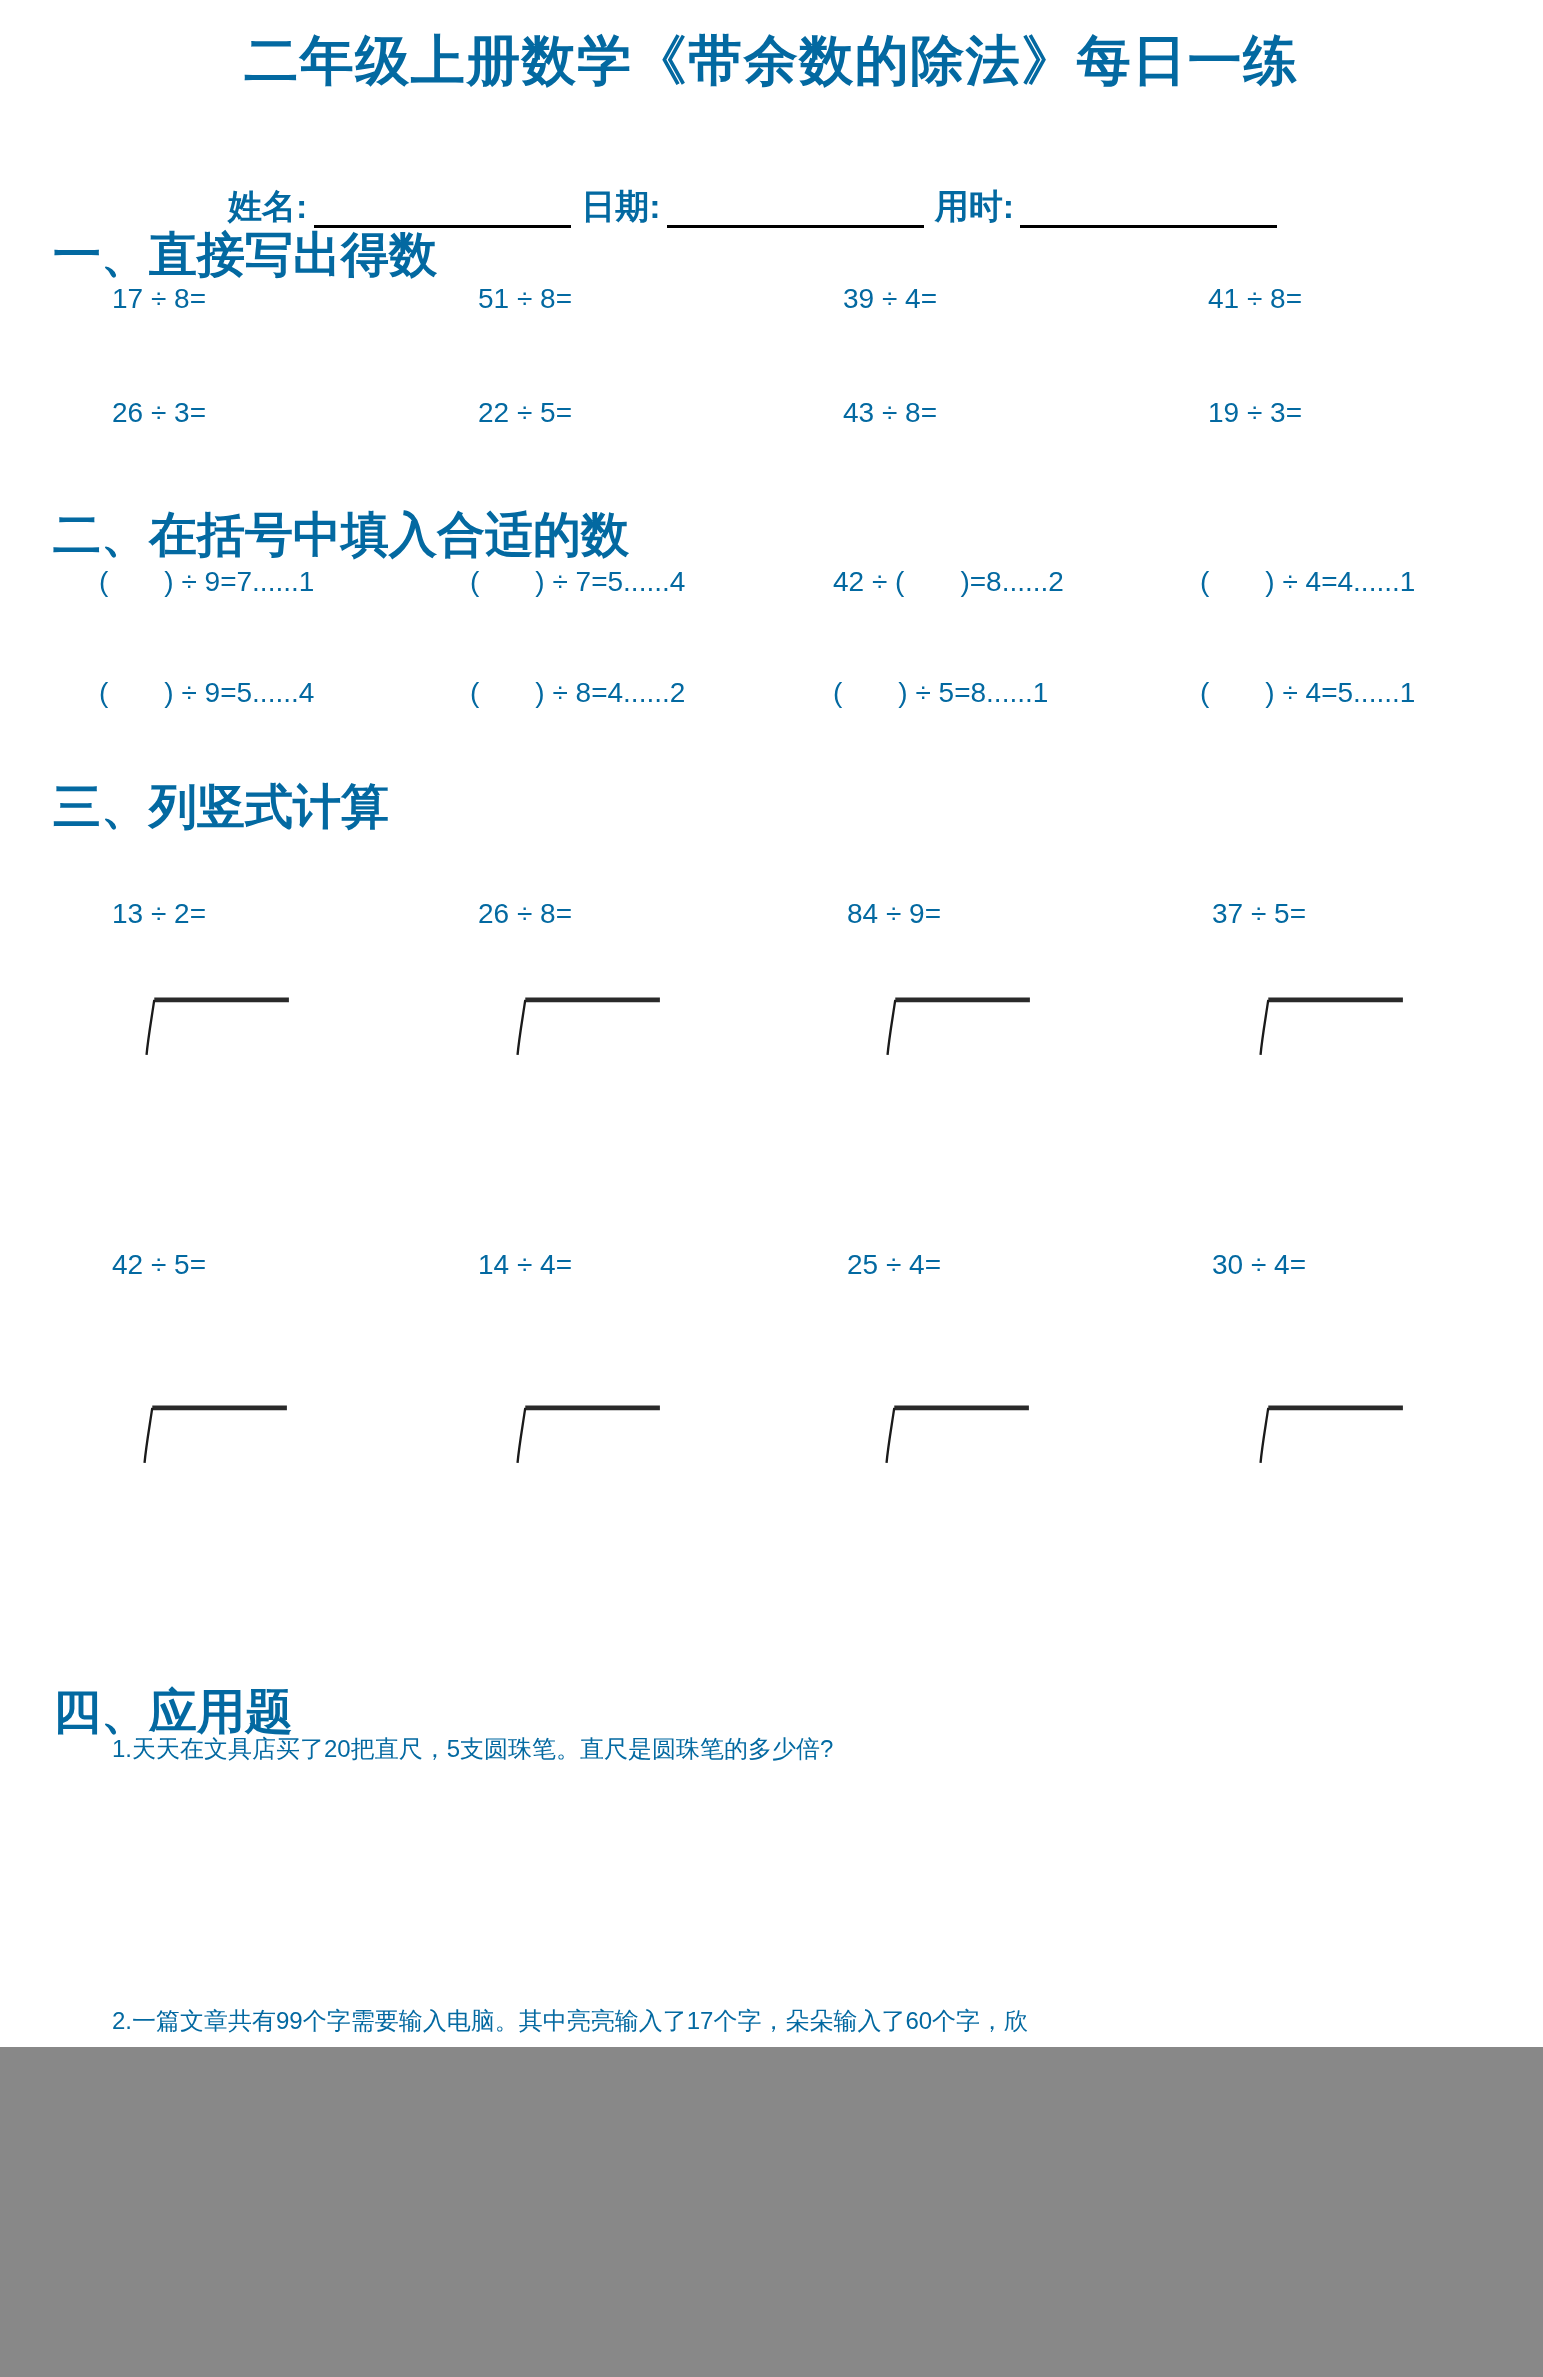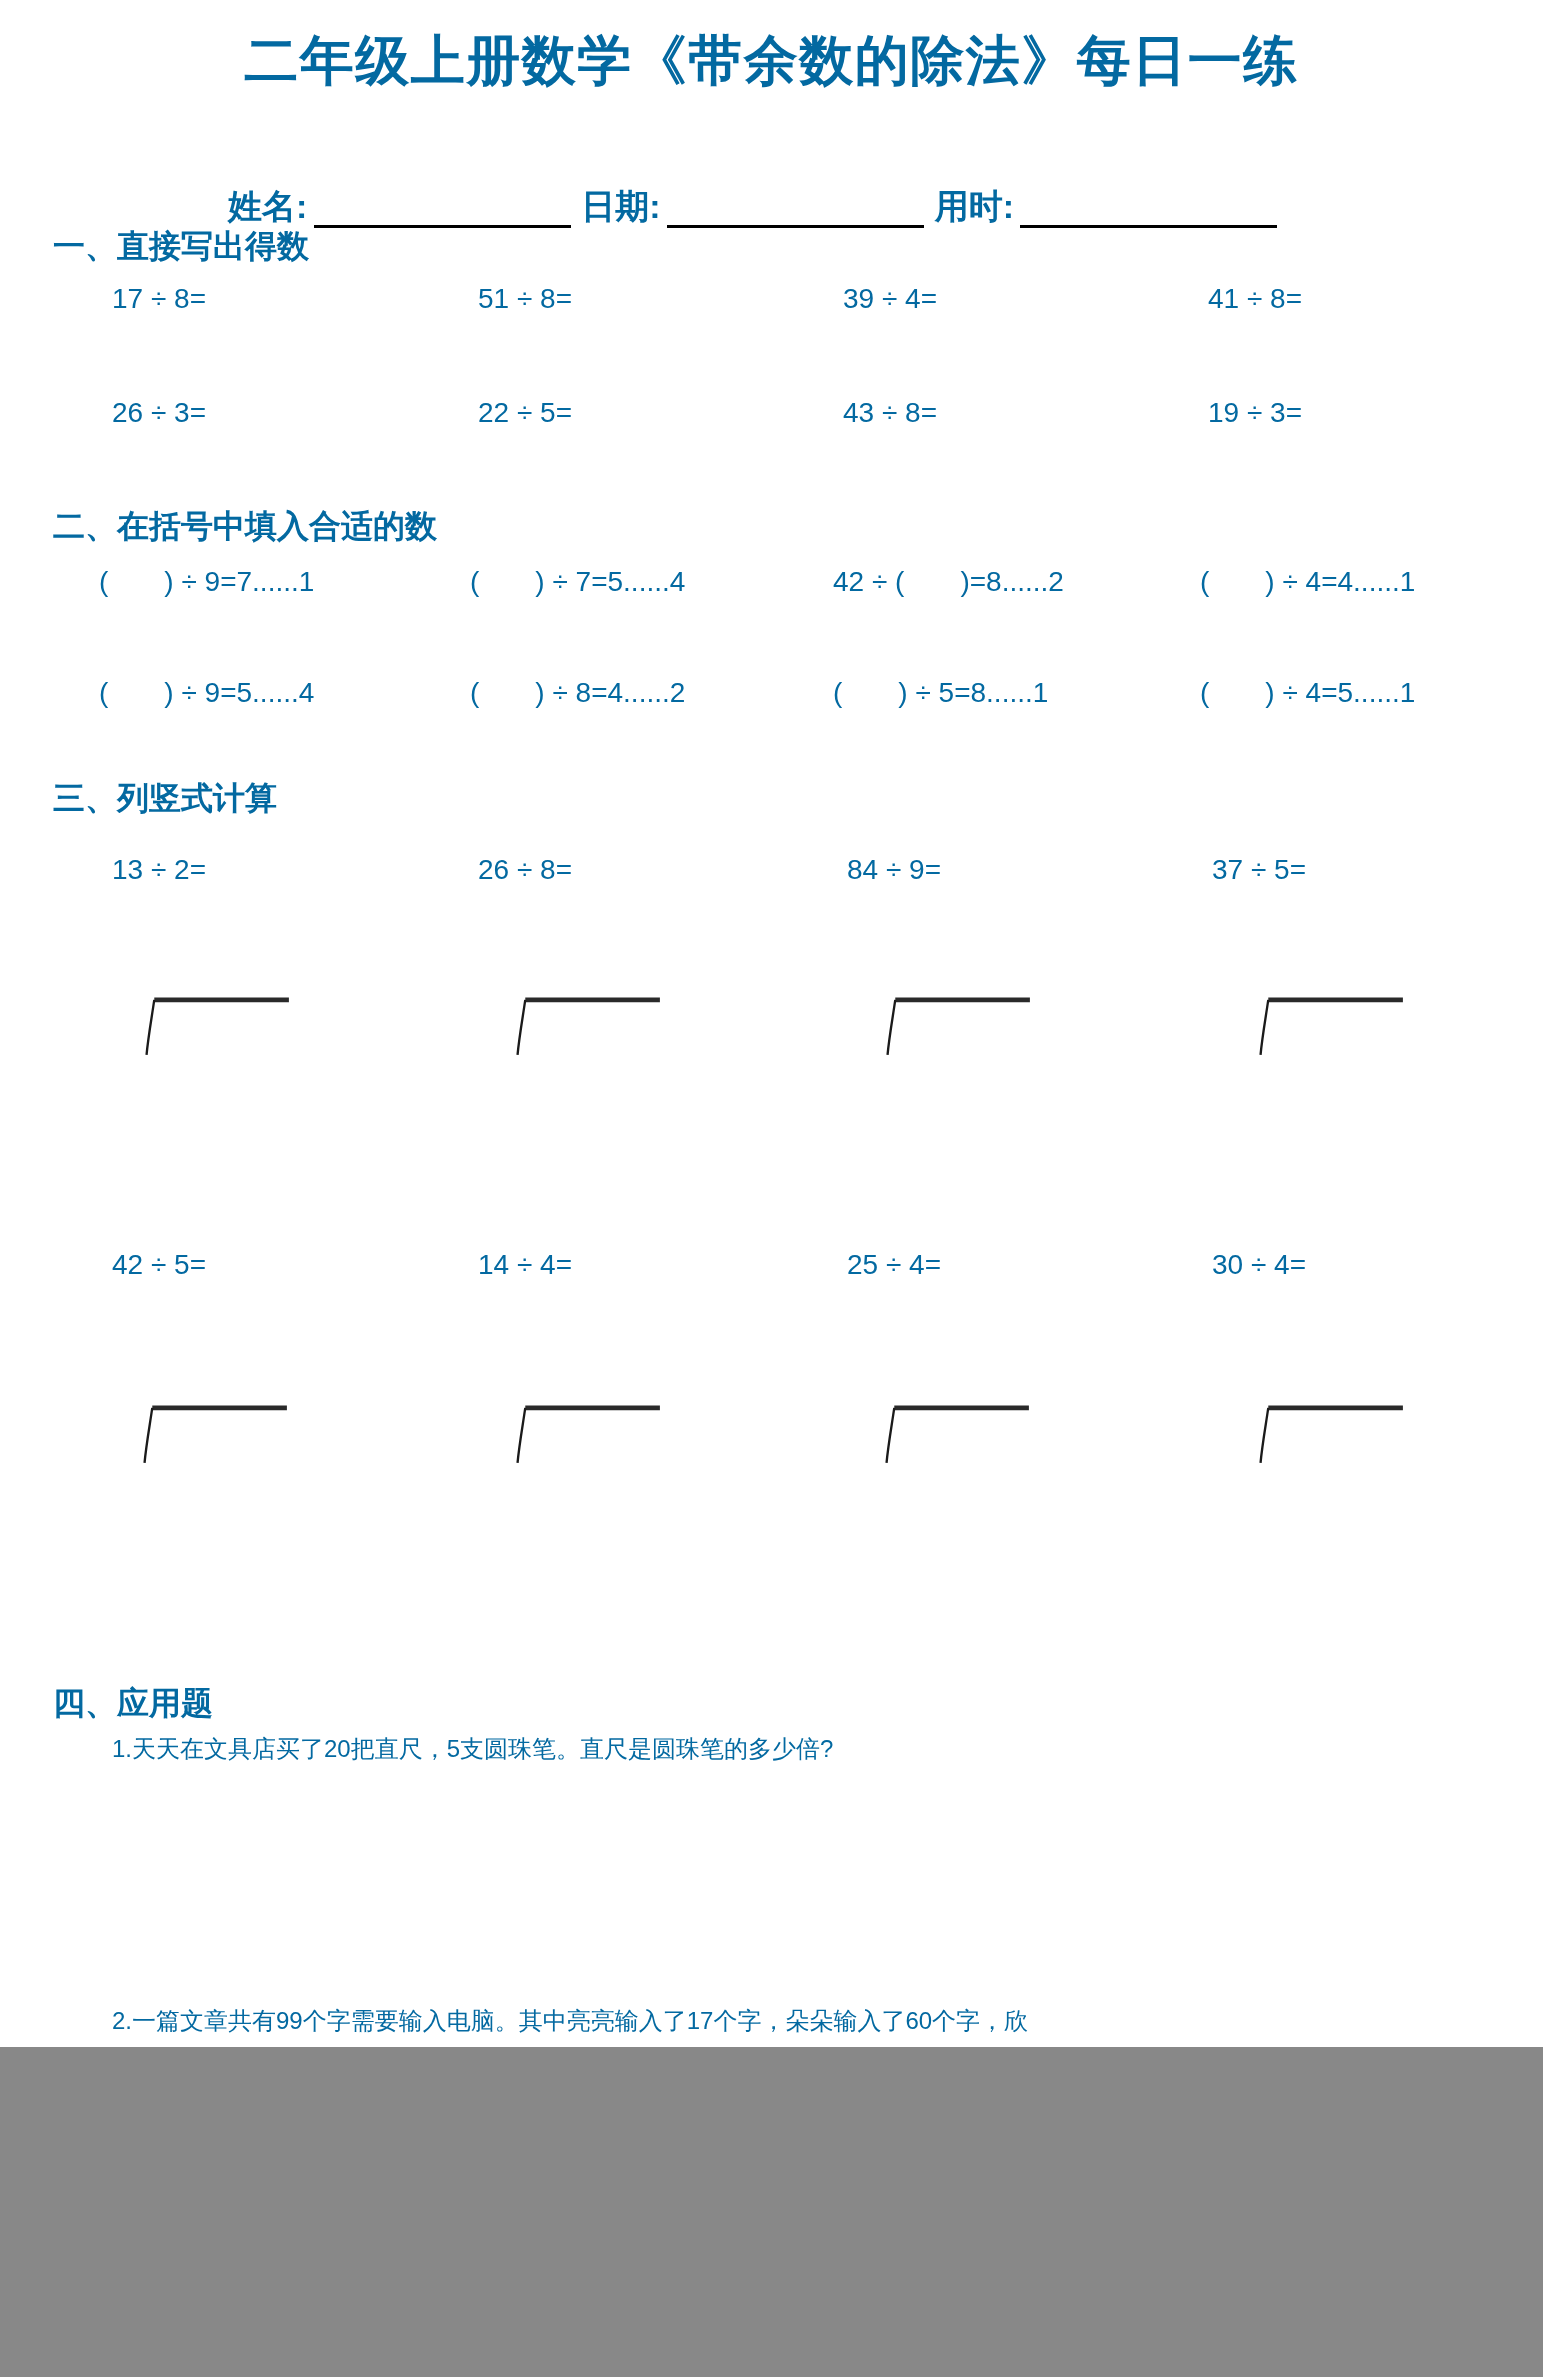--- a/index.html
+++ b/index.html
@@ -26,21 +26,21 @@
   }
   .meta-label{display:inline-block;vertical-align:bottom;padding-bottom:4.6px;}
   .blank{
     display:inline-block;vertical-align:bottom;
     width:257px;height:37px;
     margin:0 10.8px 0 6.2px;
     border-bottom:3.1px solid #000;
   }
   .heading{
     position:absolute;left:53px;
-    font-size:32px;font-weight:bold;line-height:1.05;
+    font-size:48px;font-weight:bold;line-height:1.05;
     white-space:pre;
   }
   .row{position:absolute;left:0;width:100%;height:46px;}
   .cell{
     position:absolute;top:0;
     font-size:28px;line-height:1.15;
     white-space:pre;
   }
   .applied{
     position:absolute;left:112px;
@@ -90,21 +90,21 @@
     <span class="cell" style="left:1200px">(　　) ÷ 4=4......1</span>
   </div>
   <div class="row" style="top:677px">
     <span class="cell" style="left:99px">(　　) ÷ 9=5......4</span>
     <span class="cell" style="left:470px">(　　) ÷ 8=4......2</span>
     <span class="cell" style="left:833px">(　　) ÷ 5=8......1</span>
     <span class="cell" style="left:1200px">(　　) ÷ 4=5......1</span>
   </div>
 
   <div class="heading" style="top:782px">三、列竖式计算</div>
-  <div class="row" style="top:854px">
+  <div class="row" style="top:898px">
     <span class="cell" style="left:112px">13 ÷ 2=</span>
     <span class="cell" style="left:478px">26 ÷ 8=</span>
     <span class="cell" style="left:847px">84 ÷ 9=</span>
     <span class="cell" style="left:1212px">37 ÷ 5=</span>
   </div>
 
   <div class="row" style="top:996px;height:62px">
     <svg class="bracket" style="left:145px" width="147" height="62" viewBox="0 0 190 80">
         <path d="M12 5 H 186" stroke="#2a2a2a" stroke-width="6" fill="none"></path>
         <path d="M12 5 C 8 32, 4 54, 2 76" stroke="#1a1a1a" stroke-width="3" fill="none"></path>

